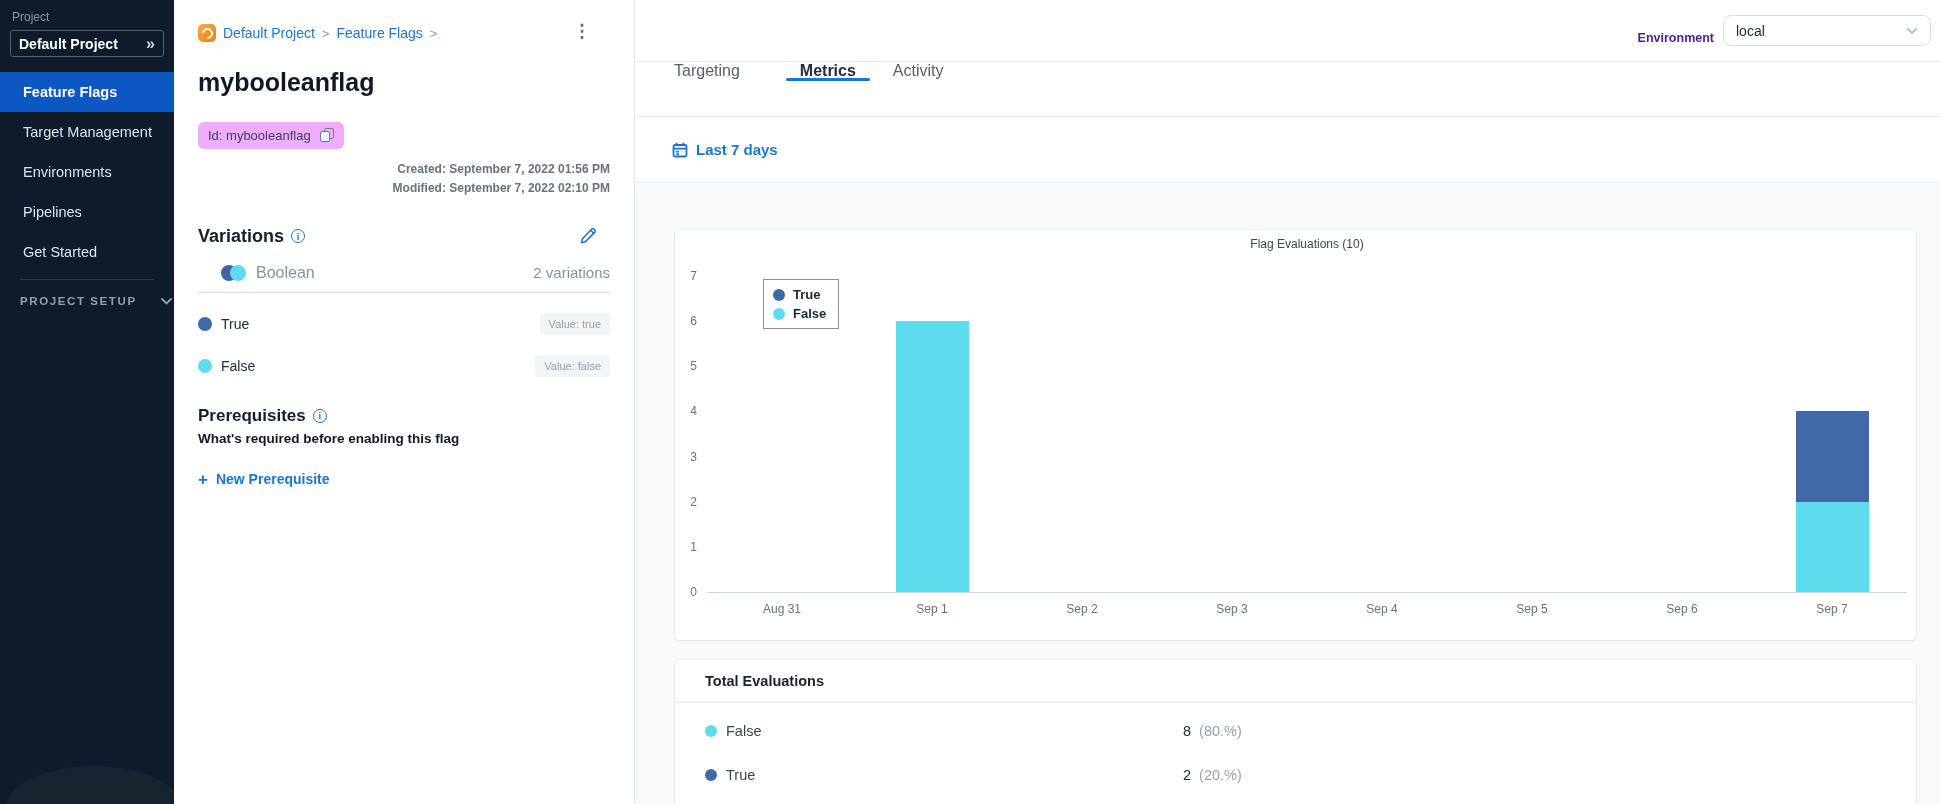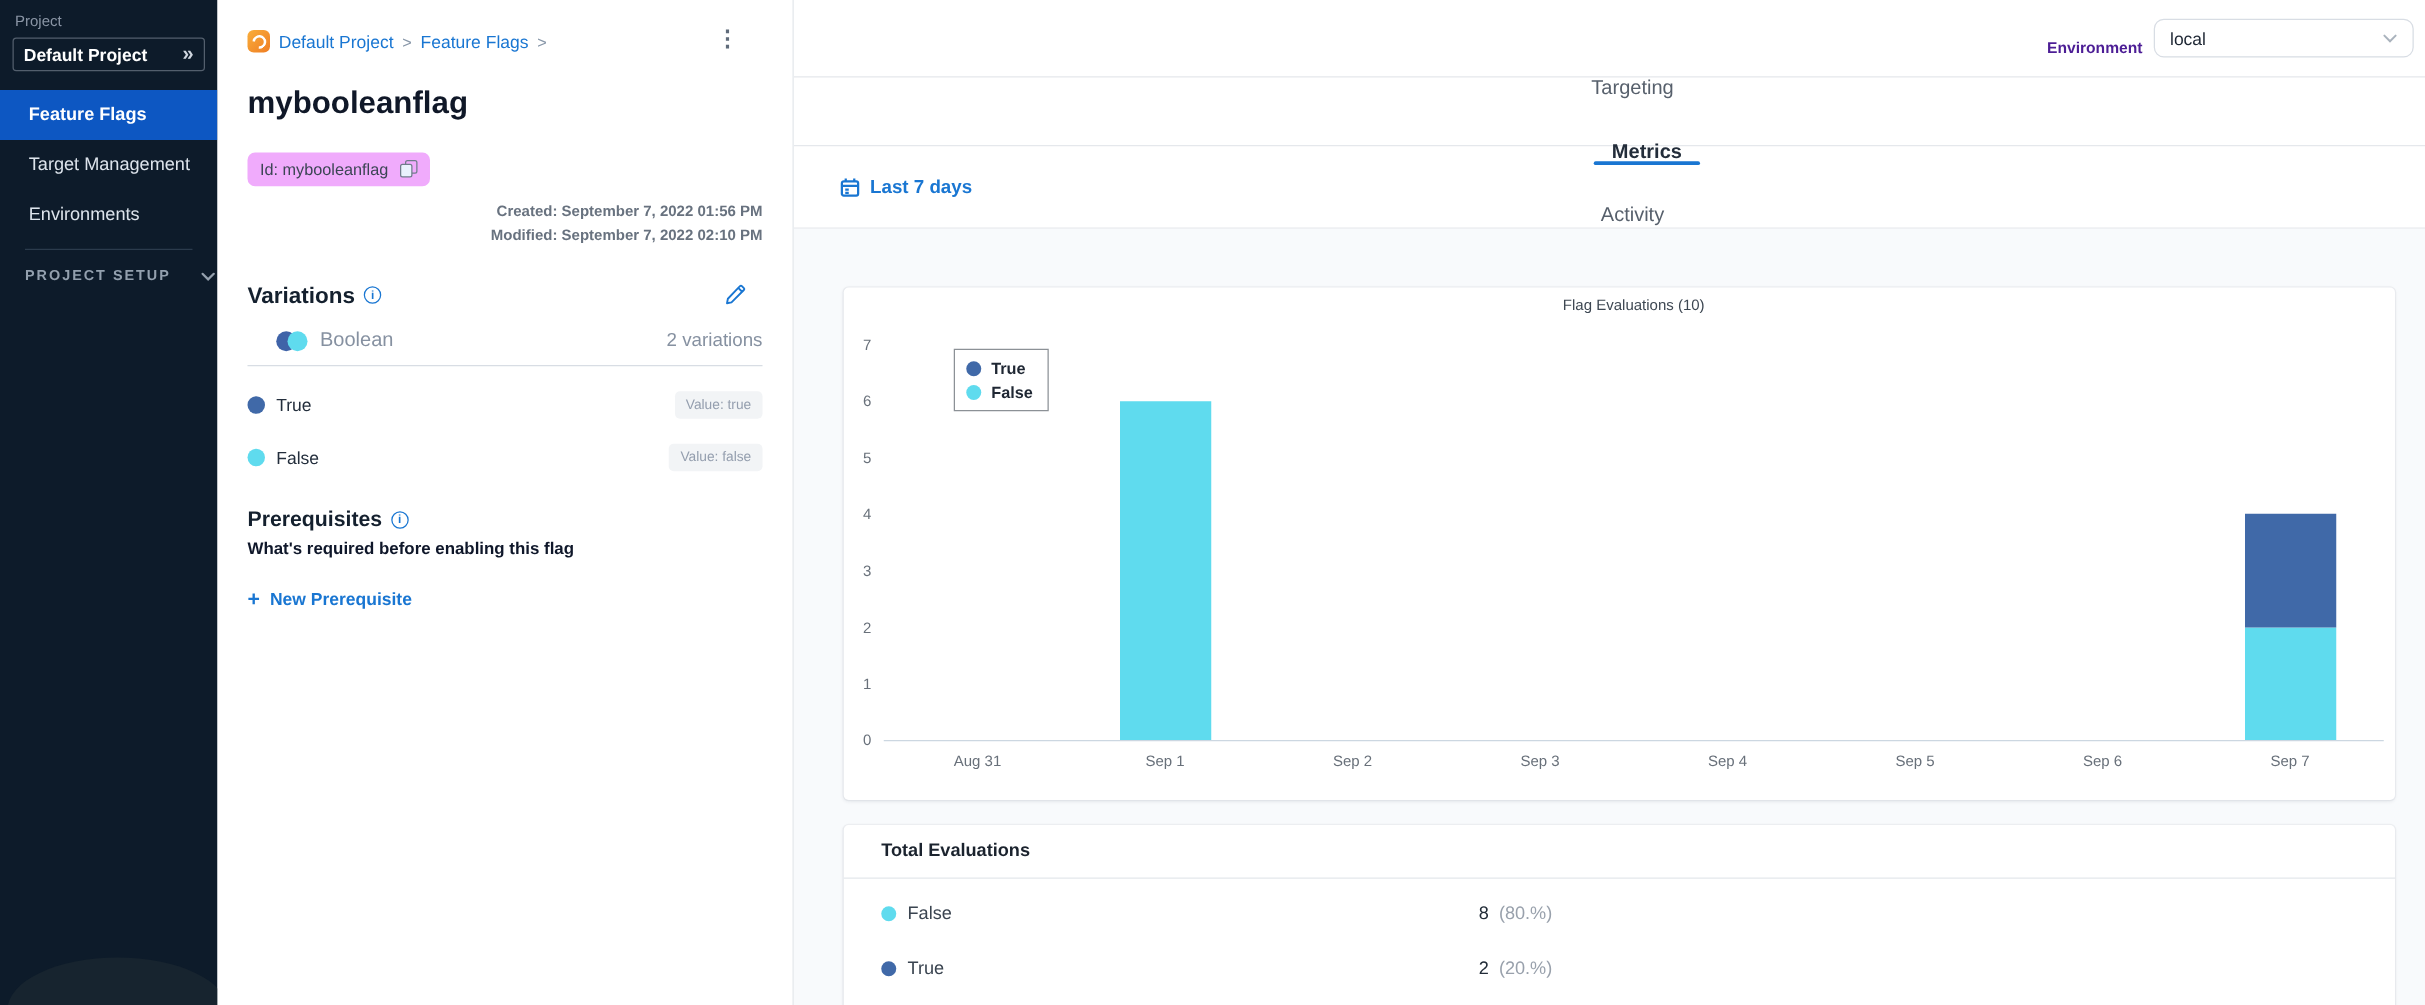--- a/index.html
+++ b/index.html
@@ -89,21 +89,21 @@
 
   
   .main { flex:1; min-width:0; display:flex; flex-direction:column; background:#fff; }
   .main-header { height:62px; flex-shrink:0; border-bottom:1px solid #e5e8ec;
     display:flex; align-items:center; justify-content:flex-end; padding-right:9px; gap:9px; }
   .env-label { font-size:12.5px; font-weight:600; color:#4c1d95; margin-top:14px; }
   .env-select { width:208px; height:31px; border:1px solid #d8dde4; border-radius:8px;
     display:flex; align-items:center; justify-content:space-between; padding:0 12px;
     font-size:14px; color:#1d2633; cursor:pointer; background:#fff; }
   .tabs-row { height:55px; flex-shrink:0; border-bottom:1px solid #e5e8ec;
-    display:flex; align-items:center; padding-left:37px; gap:33px;flex-direction:column; }
+    display:flex; align-items:flex-start; padding-left:37px; gap:33px; }
   .tab { display:flex; align-items:center; font-size:16px; color:#57606c;
     position:relative; cursor:pointer; padding:0 2px; }
   .tab.active { color:#232d3a; font-weight:700;margin-left:23px; }
   .tab.active::after { content:""; position:absolute; bottom:-1px; left:-12px; right:-12px;
     height:3px; background:#1976d2; border-radius:3px; }
   .filter-row { height:66px; flex-shrink:0; border-bottom:1px solid #e5e8ec;
     display:flex; align-items:center; padding-left:37px; }
   .date-btn { display:inline-flex; align-items:center; gap:8px; color:#1976d2;
     font-size:15px; font-weight:700; cursor:pointer; }
   .content { flex:1; background:#f8fafc; padding:47px 24px 0 40px; overflow:hidden; }
@@ -147,20 +147,22 @@
   <aside class="sidebar">
     <div class="project-label">Project</div>
     <div class="project-select">
       <span>Default Project</span>
       <span class="project-expand">»</span>
     </div>
     <nav class="side-nav">
         <div class="side-item active">Feature Flags</div>
         <div class="side-item">Target Management</div>
         <div class="side-item">Environments</div>
+        <div class="side-item">Pipelines</div>
+        <div class="side-item">Get Started</div>
       </nav>
     <div class="side-divider"></div>
     <div class="project-setup">
       <span>PROJECT SETUP</span>
       <svg width="11" height="7" viewBox="0 0 11 7">
         <path d="M1 1 L5.5 5.5 L10 1" fill="none" stroke="#94a0ad" stroke-width="1.8" stroke-linecap="round"></path>
       </svg>
     </div>
     <div class="chat-blob"></div>
   </aside>

